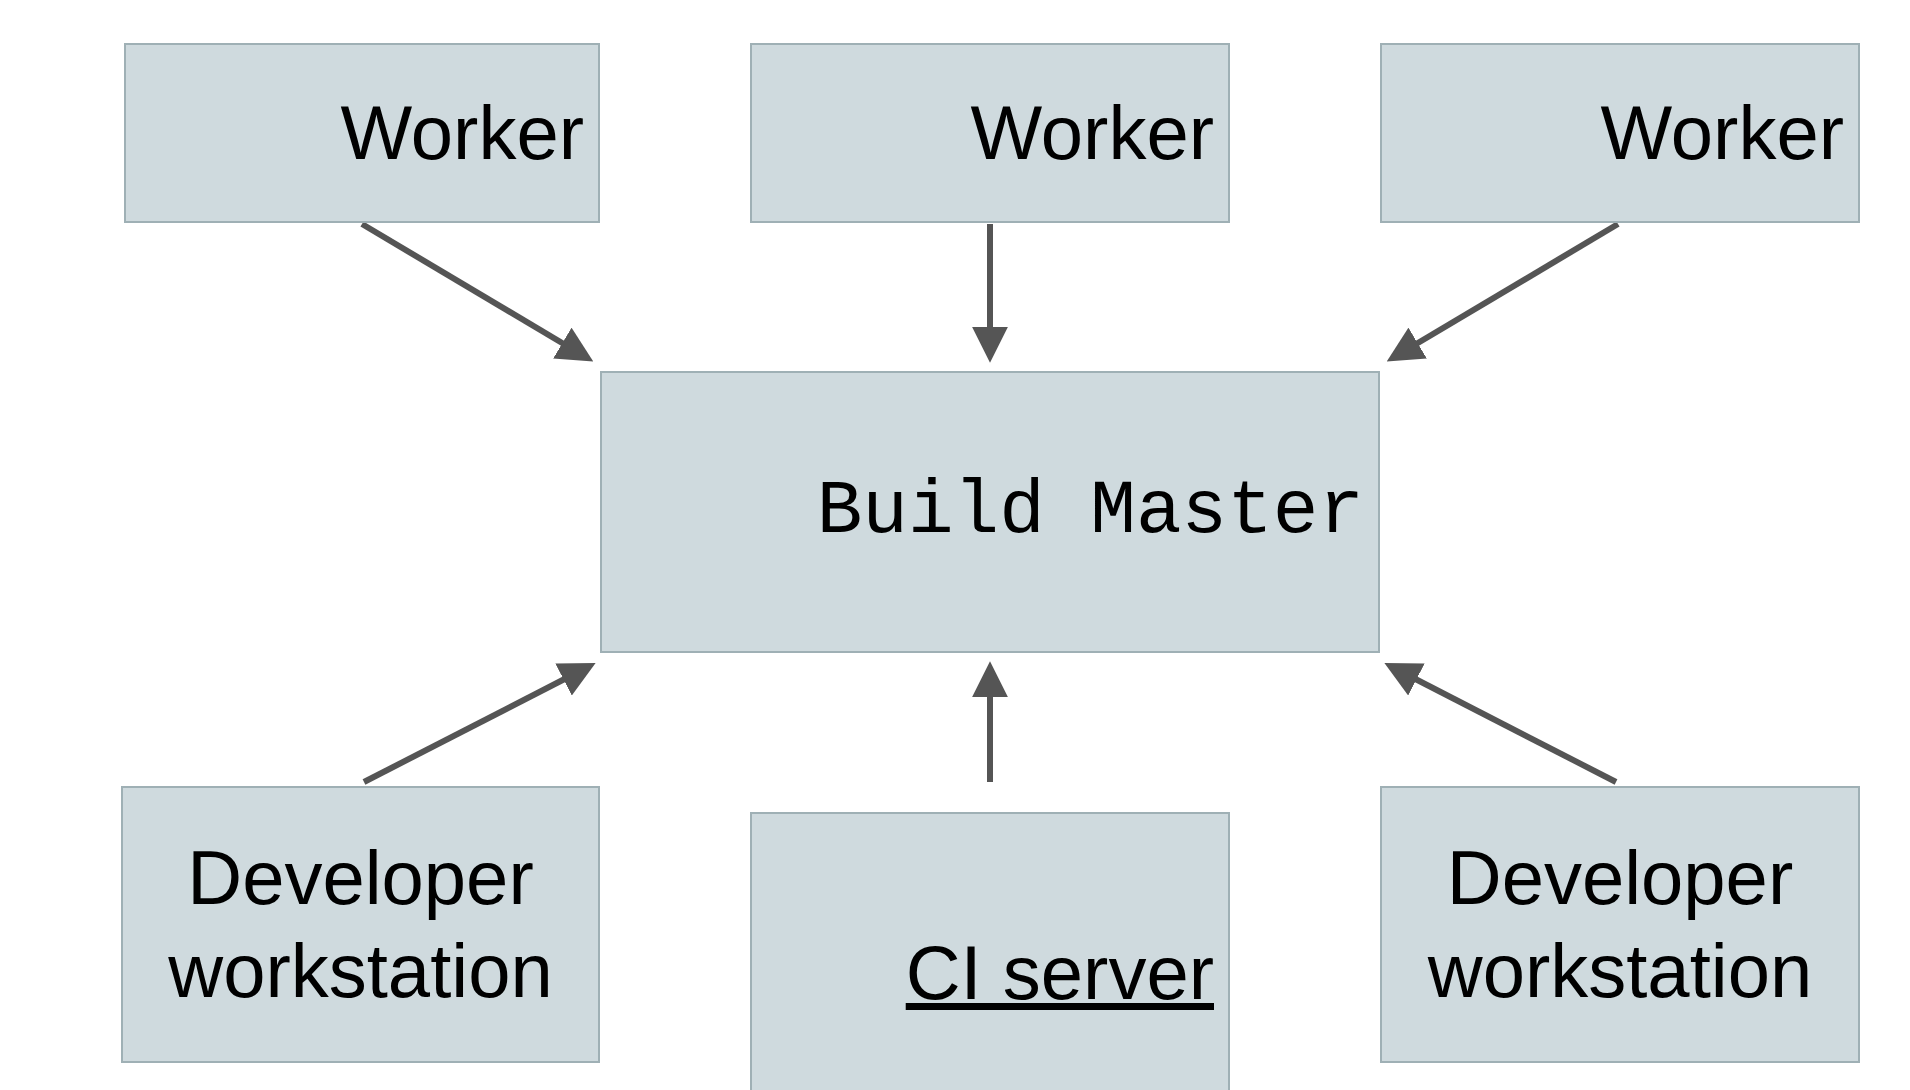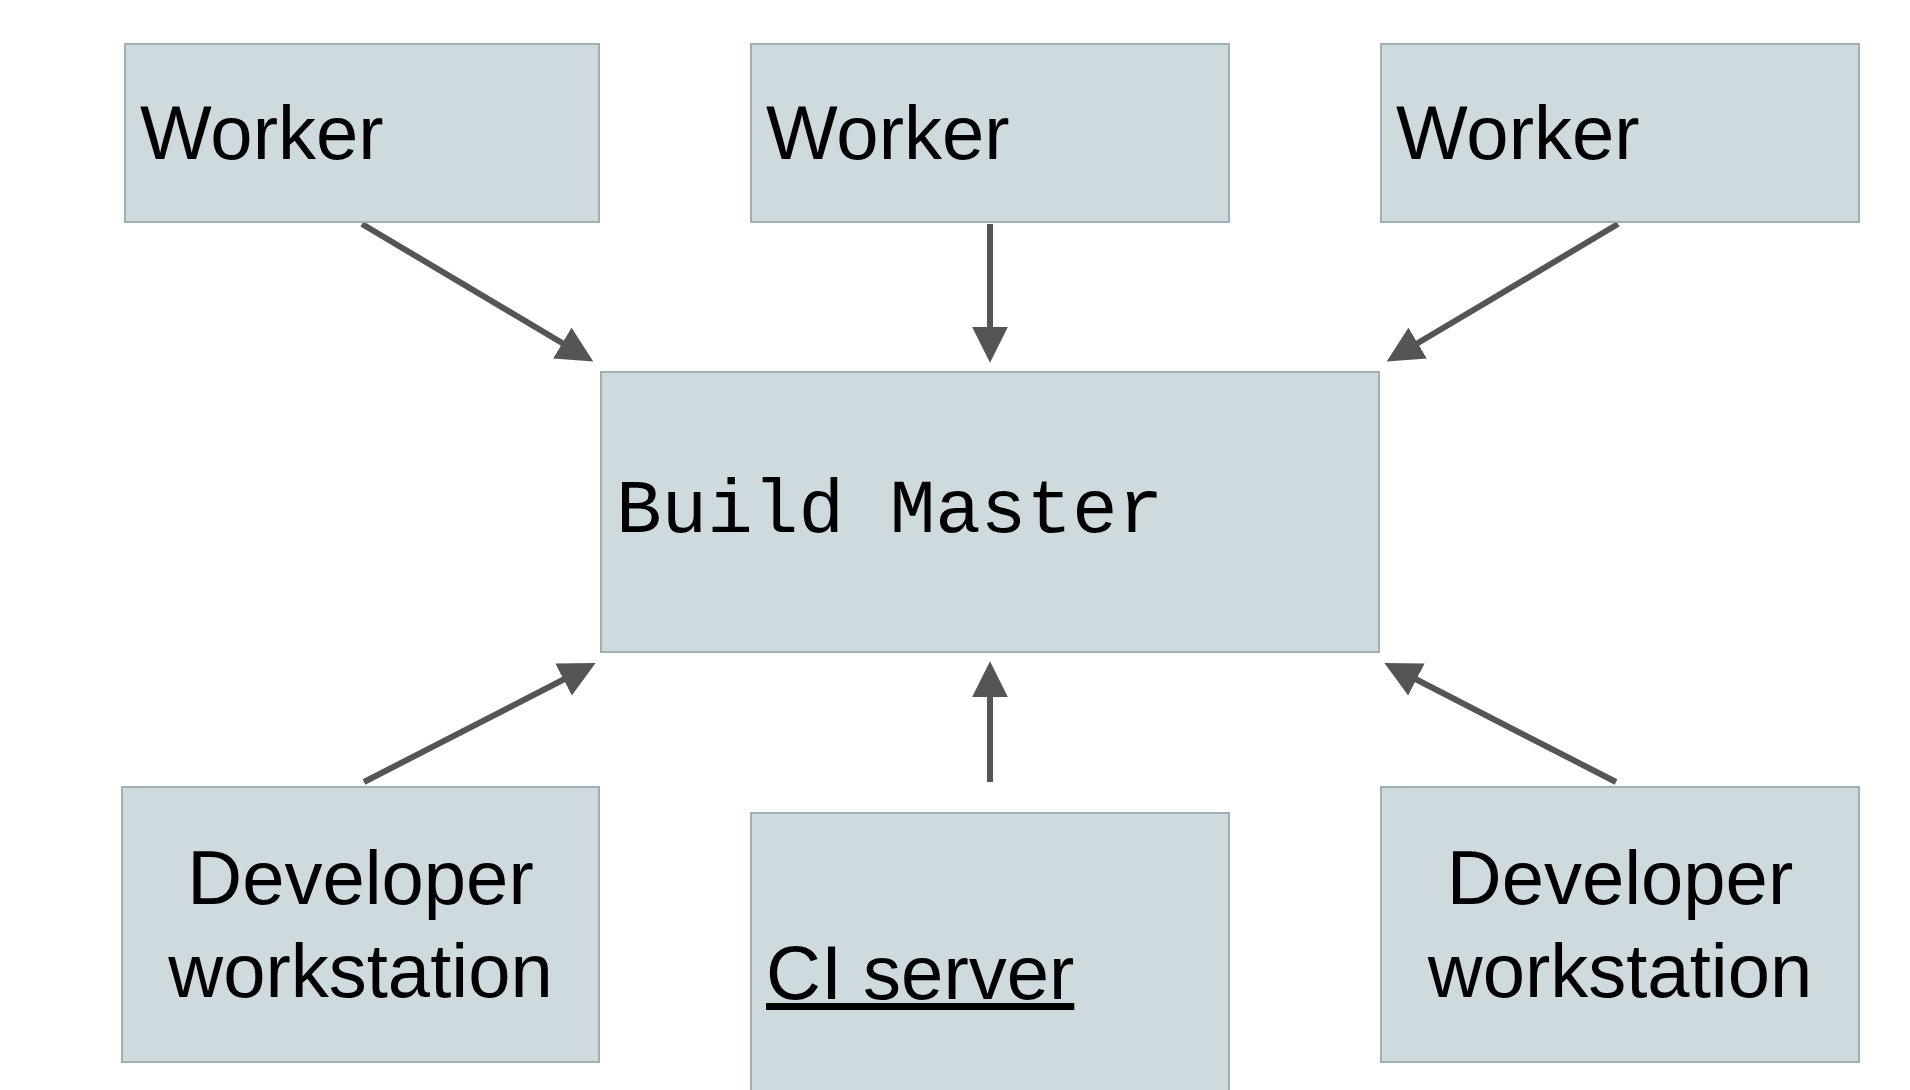--- a/index.html
+++ b/index.html
@@ -16,21 +16,21 @@
     position:relative;
     overflow:hidden;
   }
   .canvas{position:absolute;left:0;top:0;width:1910px;height:1090px;}
   .node{
     position:absolute;
     background:var(--node-fill);
     border:2px solid var(--node-border);
     display:flex;
     align-items:center;
-    justify-content:flex-start;
+    justify-content:flex-end;
     text-align:center;
     font-size:76px;
     color:var(--text);
     line-height:1.22;
     padding:0 14px;
   }
   #worker-left   {left:124px;  top:43px;  width:476px; height:180px;}
   #worker-center {left:750px;  top:43px;  width:480px; height:180px;}
   #worker-right  {left:1380px; top:43px;  width:480px; height:180px;}
   #build-master  {left:600px;  top:371px; width:780px; height:282px;font-family:Liberation Mono, monospace;}

